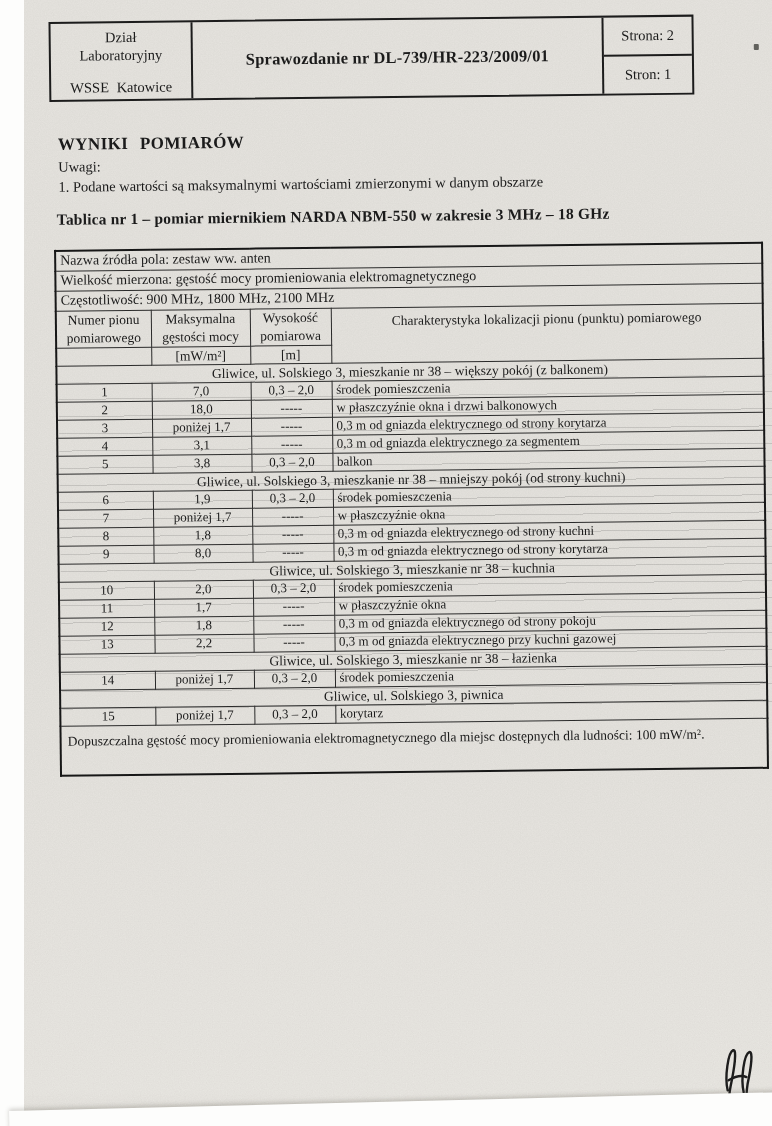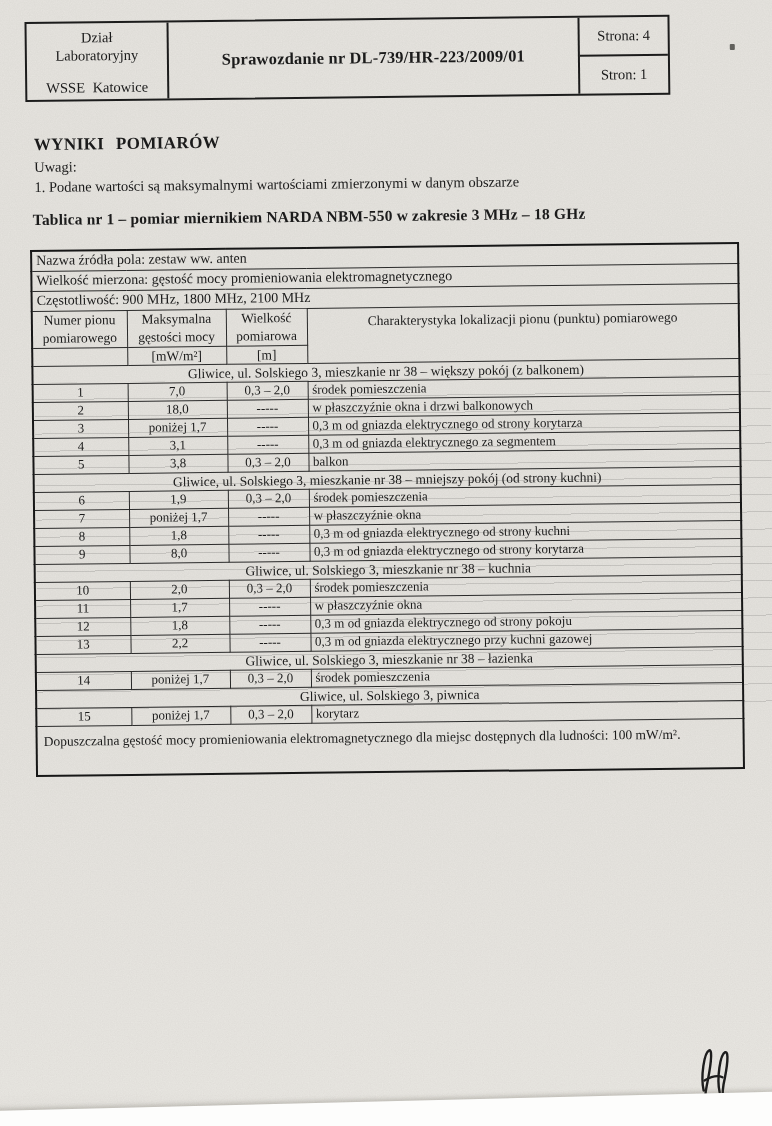--- a/index.html
+++ b/index.html
@@ -5,20 +5,21 @@
   html,body{margin:0;padding:0;}
   body{
     width:772px;height:1126px;position:relative;overflow:hidden;
     background:#fdfdfc;
     font-family:"Liberation Serif","DejaVu Serif",serif;
     color:#1b1b1b;
   }
   .paper{
     position:absolute;inset:0;
     background:linear-gradient(180deg,#eae8e3 0%,#e8e6e1 55%,#edebe6 97%,#e4e2dd 100%);
+    margin-left:24px;
   }
   .noise{position:absolute;inset:0;opacity:.45;pointer-events:none;}
   .content{
     position:absolute;inset:0;
     transform:rotate(-0.65deg);
     transform-origin:50% 45%;
   }
   
   .doc-header{
     position:absolute;left:30px;top:18px;width:641px;height:76px;
@@ -110,21 +111,21 @@
   <div class="content">
 
     <div class="doc-header">
       <div class="dh-left">
         <div>Dział</div>
         <div>Laboratoryjny</div>
         <div class="org">WSSE Katowice</div>
       </div>
       <div class="dh-center">Sprawozdanie nr DL-739/HR-223/2009/01</div>
       <div class="dh-right">
-        <div class="cell first">Strona: 4</div>
+        <div class="cell first">Strona: 2</div>
         <div class="cell">Stron: 1</div>
       </div>
     </div>
 
     <div class="results-head">
       <h1>WYNIKI POMIARÓW</h1>
       <div class="uwagi">Uwagi:</div>
       <div class="note">1. Podane wartości są maksymalnymi wartościami zmierzonymi w danym obszarze</div>
     </div>
 
@@ -143,21 +144,21 @@
         </tr>
         <tr class="meta">
           <td colspan="4">Wielkość mierzona: gęstość mocy promieniowania elektromagnetycznego</td>
         </tr>
         <tr class="meta">
           <td colspan="4">Częstotliwość: 900 MHz, 1800 MHz, 2100 MHz</td>
         </tr>
         <tr class="head">
           <th>Numer pionu pomiarowego</th>
           <th>Maksymalna gęstości mocy</th>
-          <th>Wielkość pomiarowa</th>
+          <th>Wysokość pomiarowa</th>
           <th class="desc" rowspan="2">Charakterystyka lokalizacji pionu (punktu) pomiarowego</th>
         </tr>
         <tr class="units">
           <th></th>
           <th>[mW/m²]</th>
           <th>[m]</th>
         </tr>
 
         <tr class="section-row">
             <td colspan="4">Gliwice, ul. Solskiego 3, mieszkanie nr 38 – większy pokój (z balkonem)</td>

